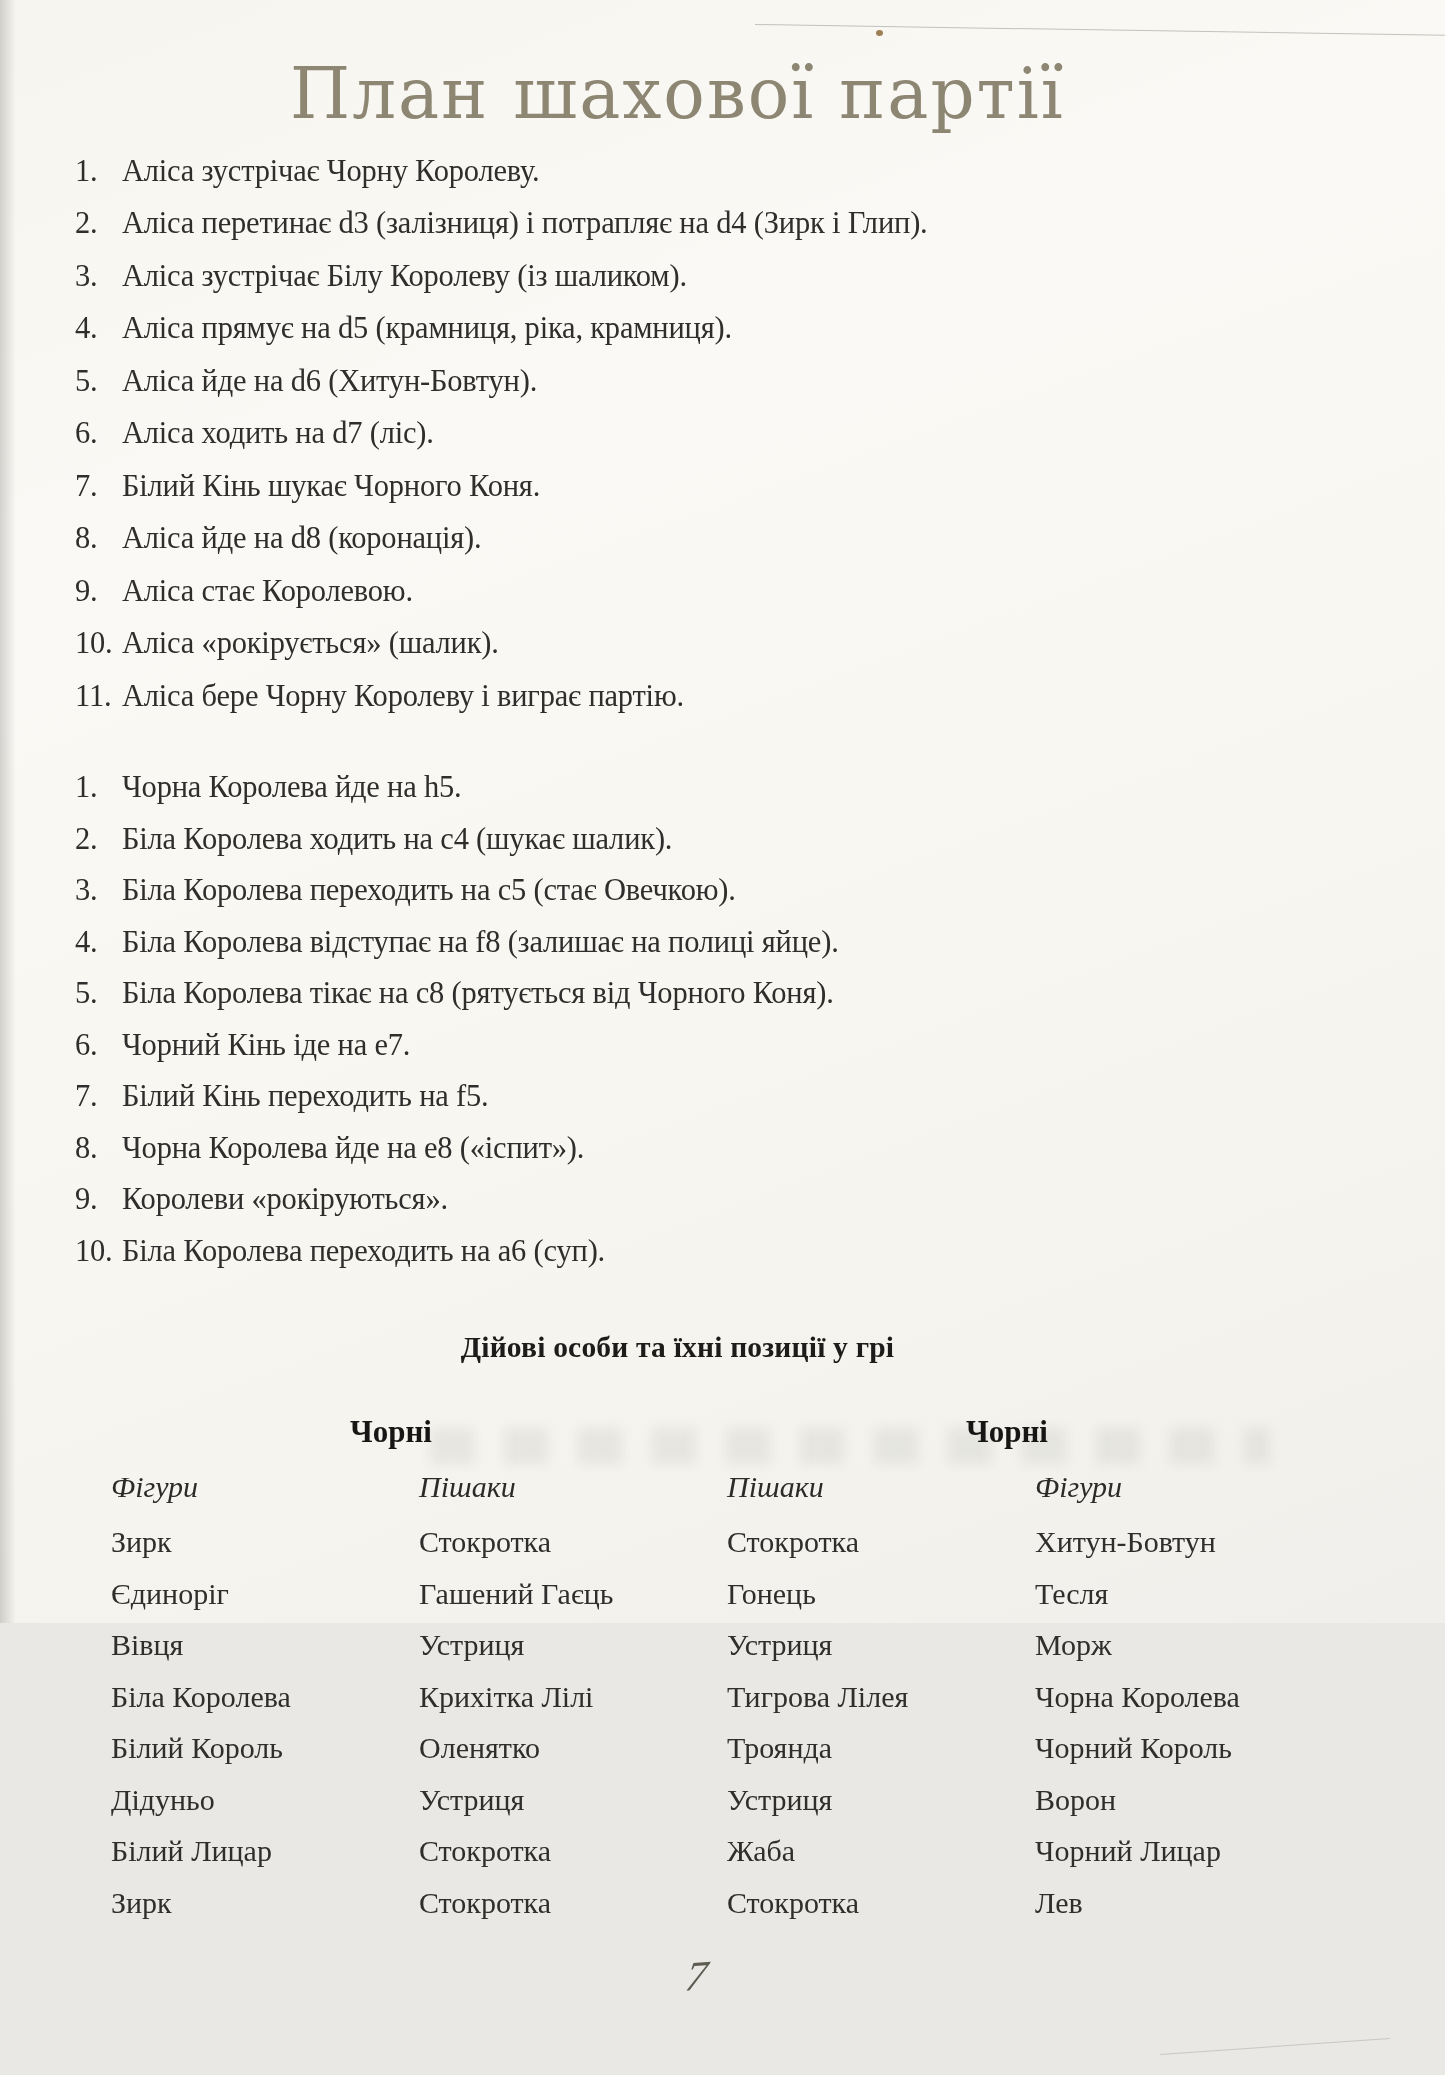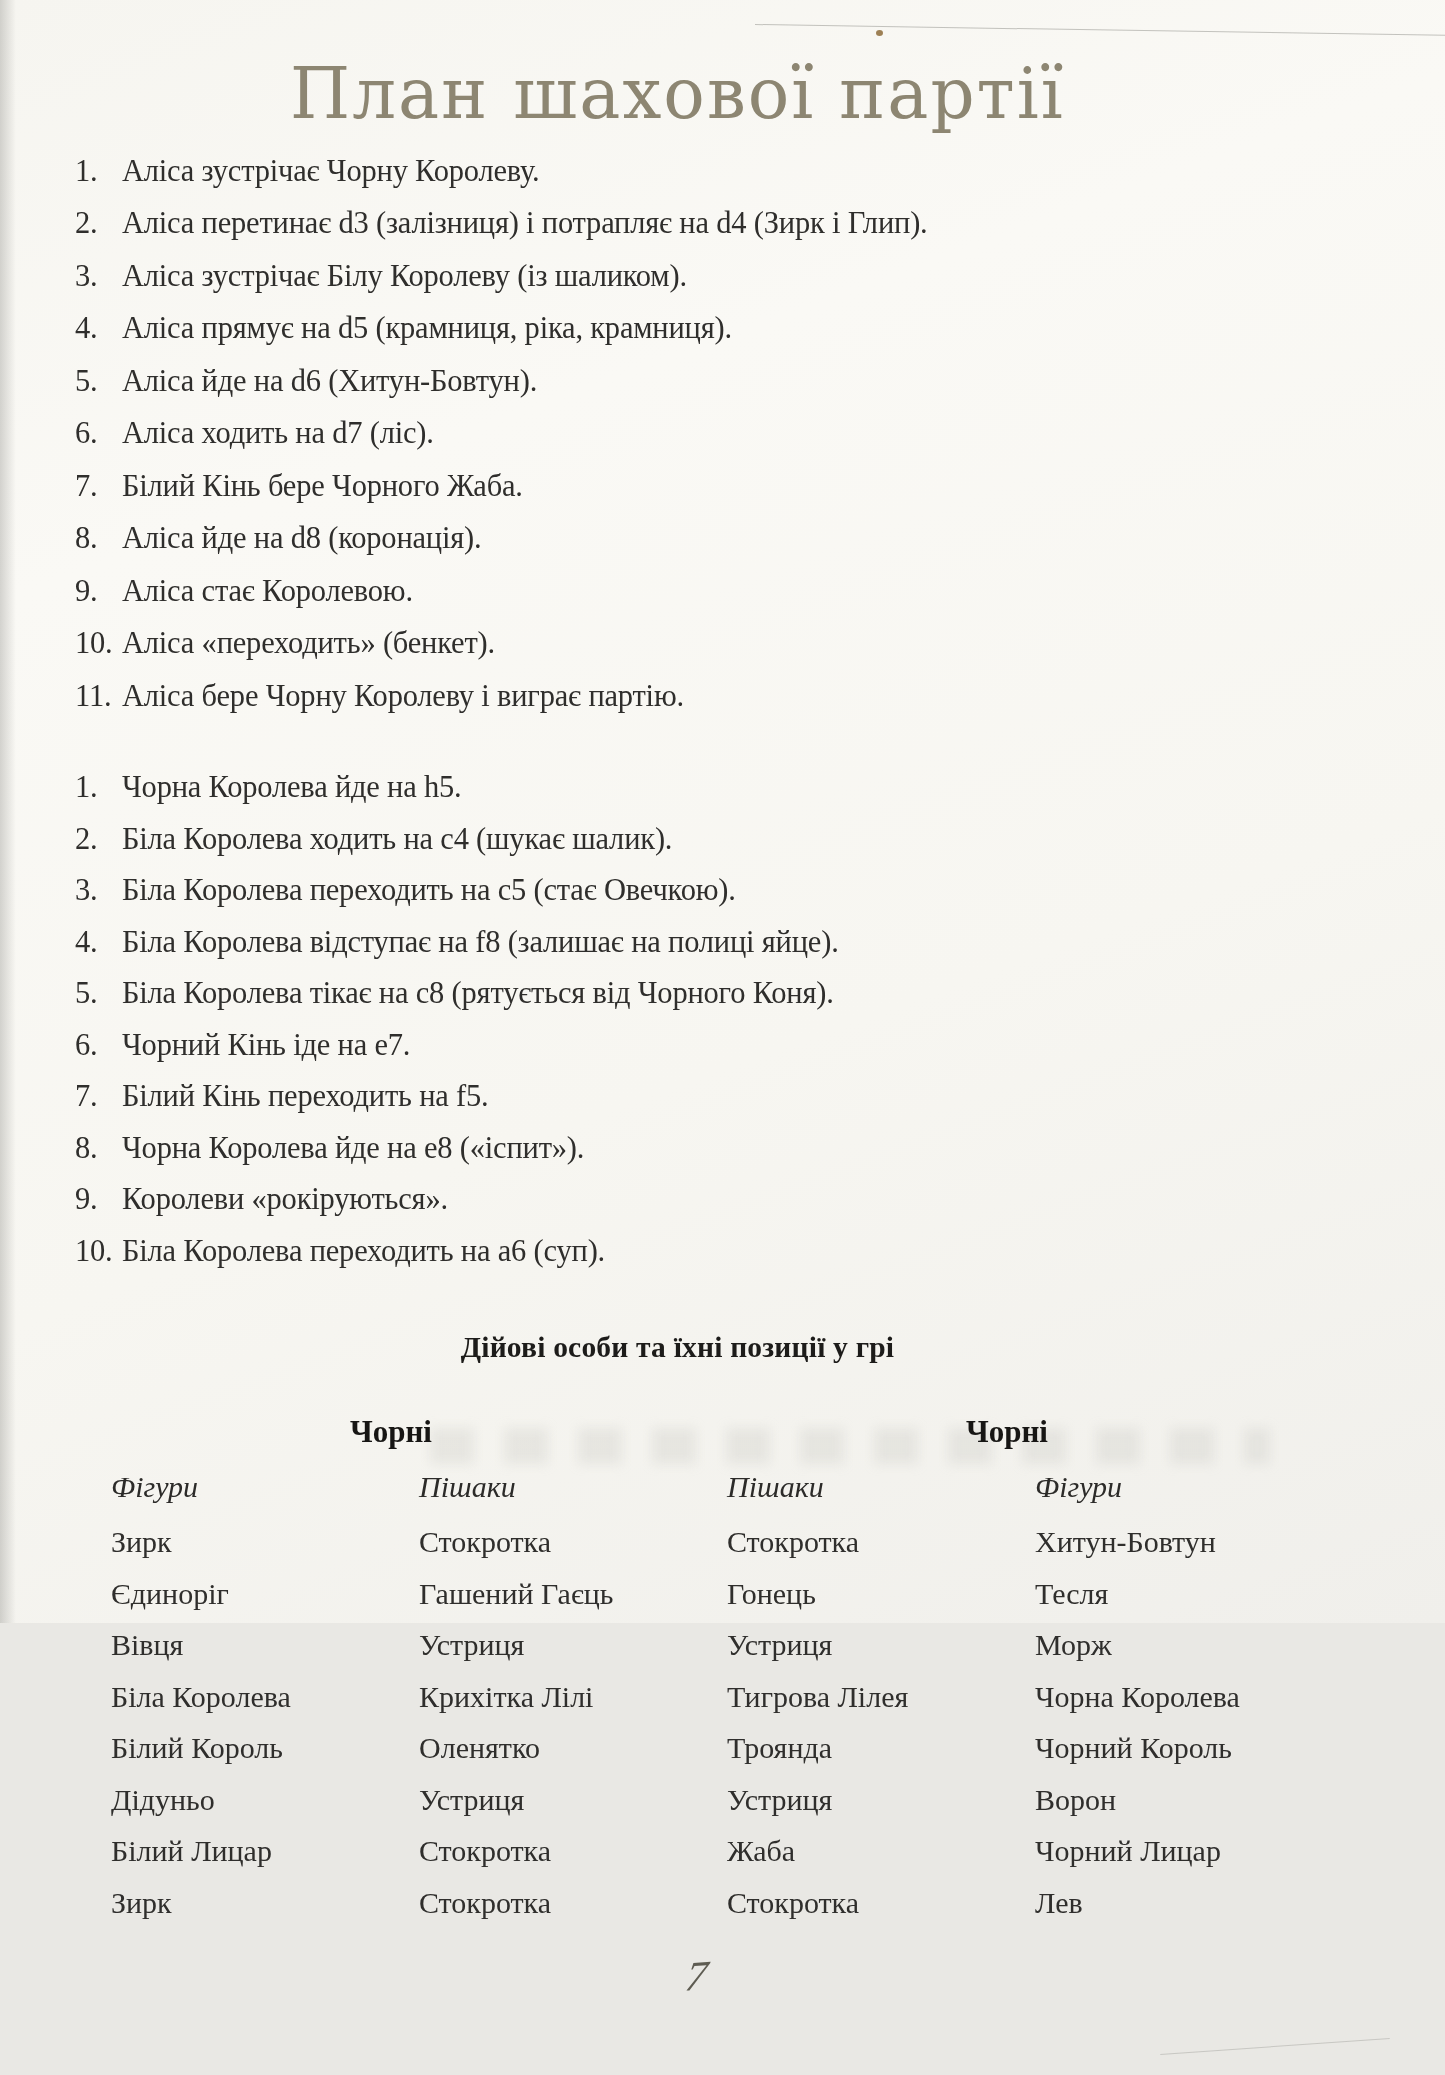--- a/index.html
+++ b/index.html
@@ -118,36 +118,36 @@
         <span class="txt">Аліса йде на d6 (Хитун-Бовтун).</span>
       </li>
 
       <li>
         <span class="num">6.</span>
         <span class="txt">Аліса ходить на d7 (ліс).</span>
       </li>
 
       <li>
         <span class="num">7.</span>
-        <span class="txt">Білий Кінь бере Чорного Жаба.</span>
+        <span class="txt">Білий Кінь шукає Чорного Коня.</span>
       </li>
 
       <li>
         <span class="num">8.</span>
         <span class="txt">Аліса йде на d8 (коронація).</span>
       </li>
 
       <li>
         <span class="num">9.</span>
         <span class="txt">Аліса стає Королевою.</span>
       </li>
 
       <li>
         <span class="num">10.</span>
-        <span class="txt">Аліса «переходить» (бенкет).</span>
+        <span class="txt">Аліса «рокірується» (шалик).</span>
       </li>
 
       <li>
         <span class="num">11.</span>
         <span class="txt">Аліса бере Чорну Королеву і виграє партію.</span>
       </li>
     </ol>
 
   <ol class="moves second">
 

